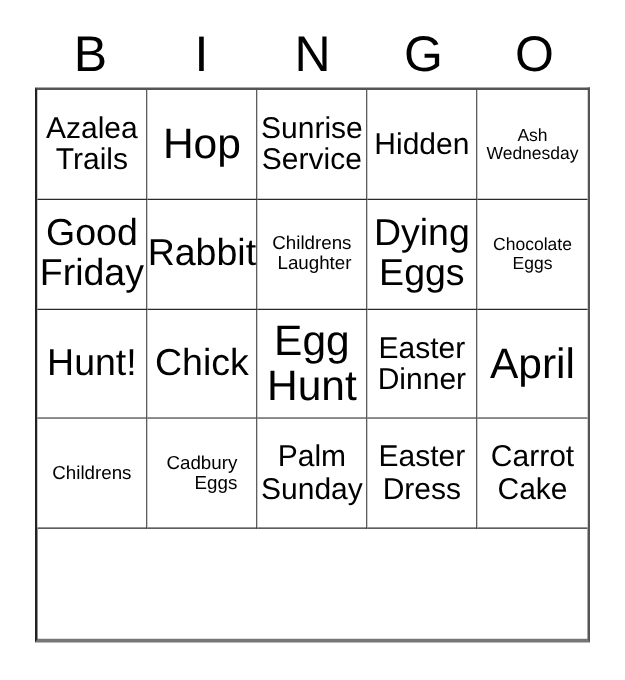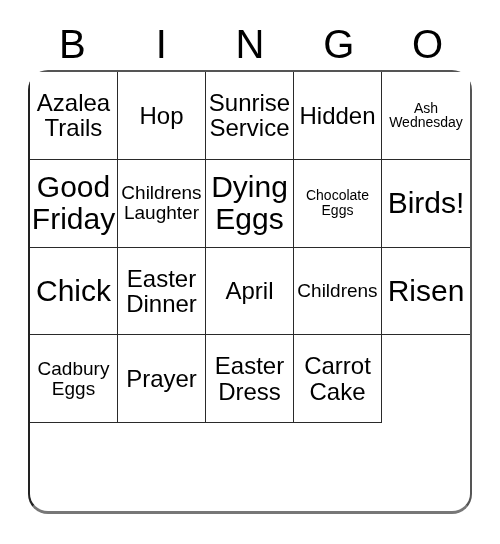--- a/index.html
+++ b/index.html
@@ -48,21 +48,20 @@
     height: 444px;
     display: grid;
     grid-template-columns: repeat(5, 1fr);
     grid-template-rows: repeat(5, 1fr);
     border-top: 2px solid #555555;
     border-left: 2px solid #222222;
     border-right: 2px solid #555555;
     border-bottom: 3px solid #777777;
     box-sizing: border-box;
     background: #ffffff;
-    border-radius: 20px;
   }
   .cell {
     border-right: 1px solid #2a2a2a;
     border-bottom: 1px solid #2a2a2a;
     box-sizing: border-box;
     display: flex;
     align-items: center;
     justify-content: center;
     text-align: center;
     padding: 1px 2px;
@@ -72,24 +71,24 @@
   .cell:nth-child(5n) { border-right: none; }
   .cell:nth-child(n+21) { border-bottom: none; }
   .cell-text {
     display: block;
     line-height: 1.06;
     white-space: pre-line;
     font-weight: 400;
     color: #000000;
   }
   
-  .sz-xl   { font-size: 24px; }
+  .sz-xl   { font-size: 34px; }
   .sz-lg   { font-size: 30px; }
   .sz-md   { font-size: 24px; }
-  .sz-sm   { font-size: 19px; }
+  .sz-sm   { font-size: 15px; text-align: right; }
   .sz-xs   { font-size: 14px; text-align: center; }
 </style>
 </head>
 <body>
 
 <div id="card">
 
   <div id="header-row">
       <div class="header-letter">B</div>
       <div class="header-letter">I</div>
@@ -115,56 +114,61 @@
       </div>
       <div class="cell">
         <span class="cell-text sz-xs">Ash
 Wednesday</span>
       </div>
       <div class="cell">
         <span class="cell-text sz-lg">Good
 Friday</span>
       </div>
       <div class="cell">
+        <span class="cell-text sz-lg">Rabbit</span>
+      </div>
+      <div class="cell">
         <span class="cell-text sz-sm">Childrens
 Laughter</span>
       </div>
       <div class="cell">
         <span class="cell-text sz-lg">Dying
 Eggs</span>
       </div>
       <div class="cell">
         <span class="cell-text sz-xs">Chocolate
 Eggs</span>
       </div>
       <div class="cell">
-        <span class="cell-text sz-lg">Birds!</span>
+        <span class="cell-text sz-lg">Hunt!</span>
       </div>
       <div class="cell">
         <span class="cell-text sz-lg">Chick</span>
+      </div>
+      <div class="cell">
+        <span class="cell-text sz-xl">Egg
+Hunt</span>
       </div>
       <div class="cell">
         <span class="cell-text sz-md">Easter
 Dinner</span>
       </div>
       <div class="cell">
         <span class="cell-text sz-xl">April</span>
       </div>
       <div class="cell">
         <span class="cell-text sz-sm">Childrens</span>
       </div>
       <div class="cell">
-        <span class="cell-text sz-lg">Risen</span>
-      </div>
-      <div class="cell">
         <span class="cell-text sz-sm">Cadbury
 Eggs</span>
       </div>
       <div class="cell">
-        <span class="cell-text sz-md">Prayer</span>
+        <span class="cell-text sz-md">Palm
+Sunday</span>
       </div>
       <div class="cell">
         <span class="cell-text sz-md">Easter
 Dress</span>
       </div>
       <div class="cell">
         <span class="cell-text sz-md">Carrot
 Cake</span>
       </div>
     </div>

